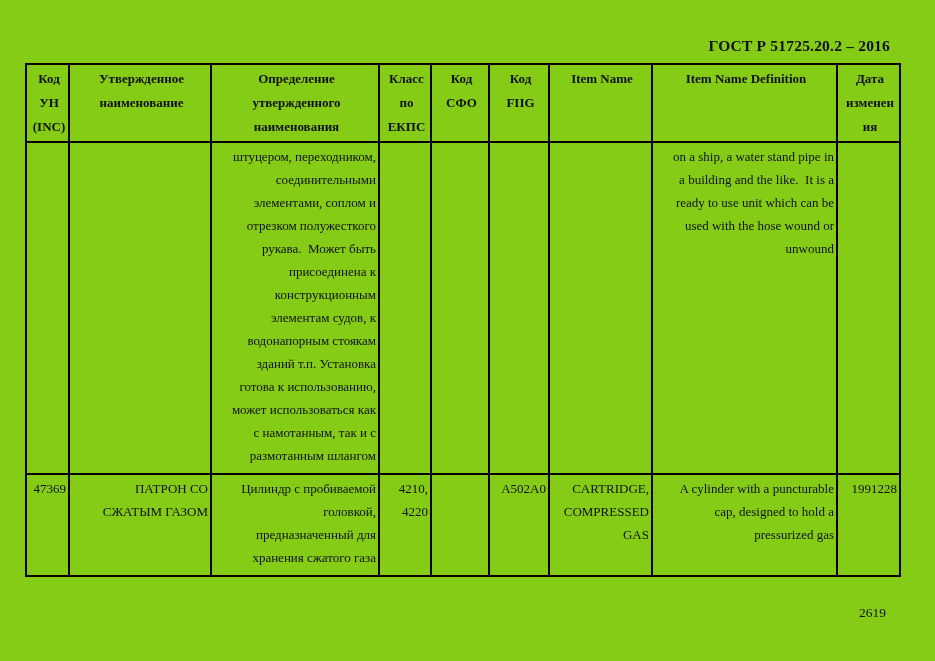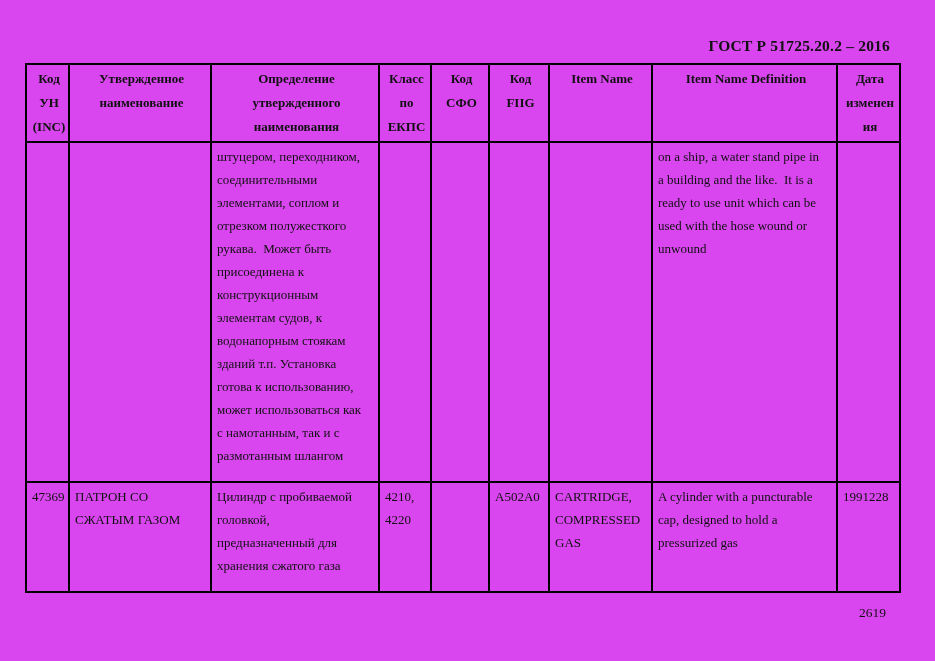--- a/index.html
+++ b/index.html
@@ -6,21 +6,21 @@
     margin: 0;
     padding: 0;
     background: #ffffff;
     font-family: "Liberation Serif", "DejaVu Serif", serif;
     color: #111111;
   }
   .page {
     position: relative;
     width: 935px;
     height: 661px;
-    background: #d946ef;
+    background: #84cc16;
     overflow: hidden;
   }
   .doc-title {
     position: absolute;
     top: 37px;
     right: 45px;
     font-size: 15.5px;
     font-weight: bold;
     letter-spacing: 0.2px;
     white-space: nowrap;
@@ -45,21 +45,22 @@
     font-size: 13px;
     font-weight: bold;
     text-align: center;
     line-height: 24px;
     padding: 2px 2px 2px 5px;
   }
   table.catalog td {
     font-size: 13px;
     font-weight: normal;
     line-height: 23px;
-    padding: 2px 2px 14px 5px;
+    padding: 2px 2px 6px 5px;
+    text-align: right;
   }
   .page-number {
     position: absolute;
     top: 605px;
     right: 49px;
     font-size: 13.5px;
   }
 </style>
 </head>
 <body>

